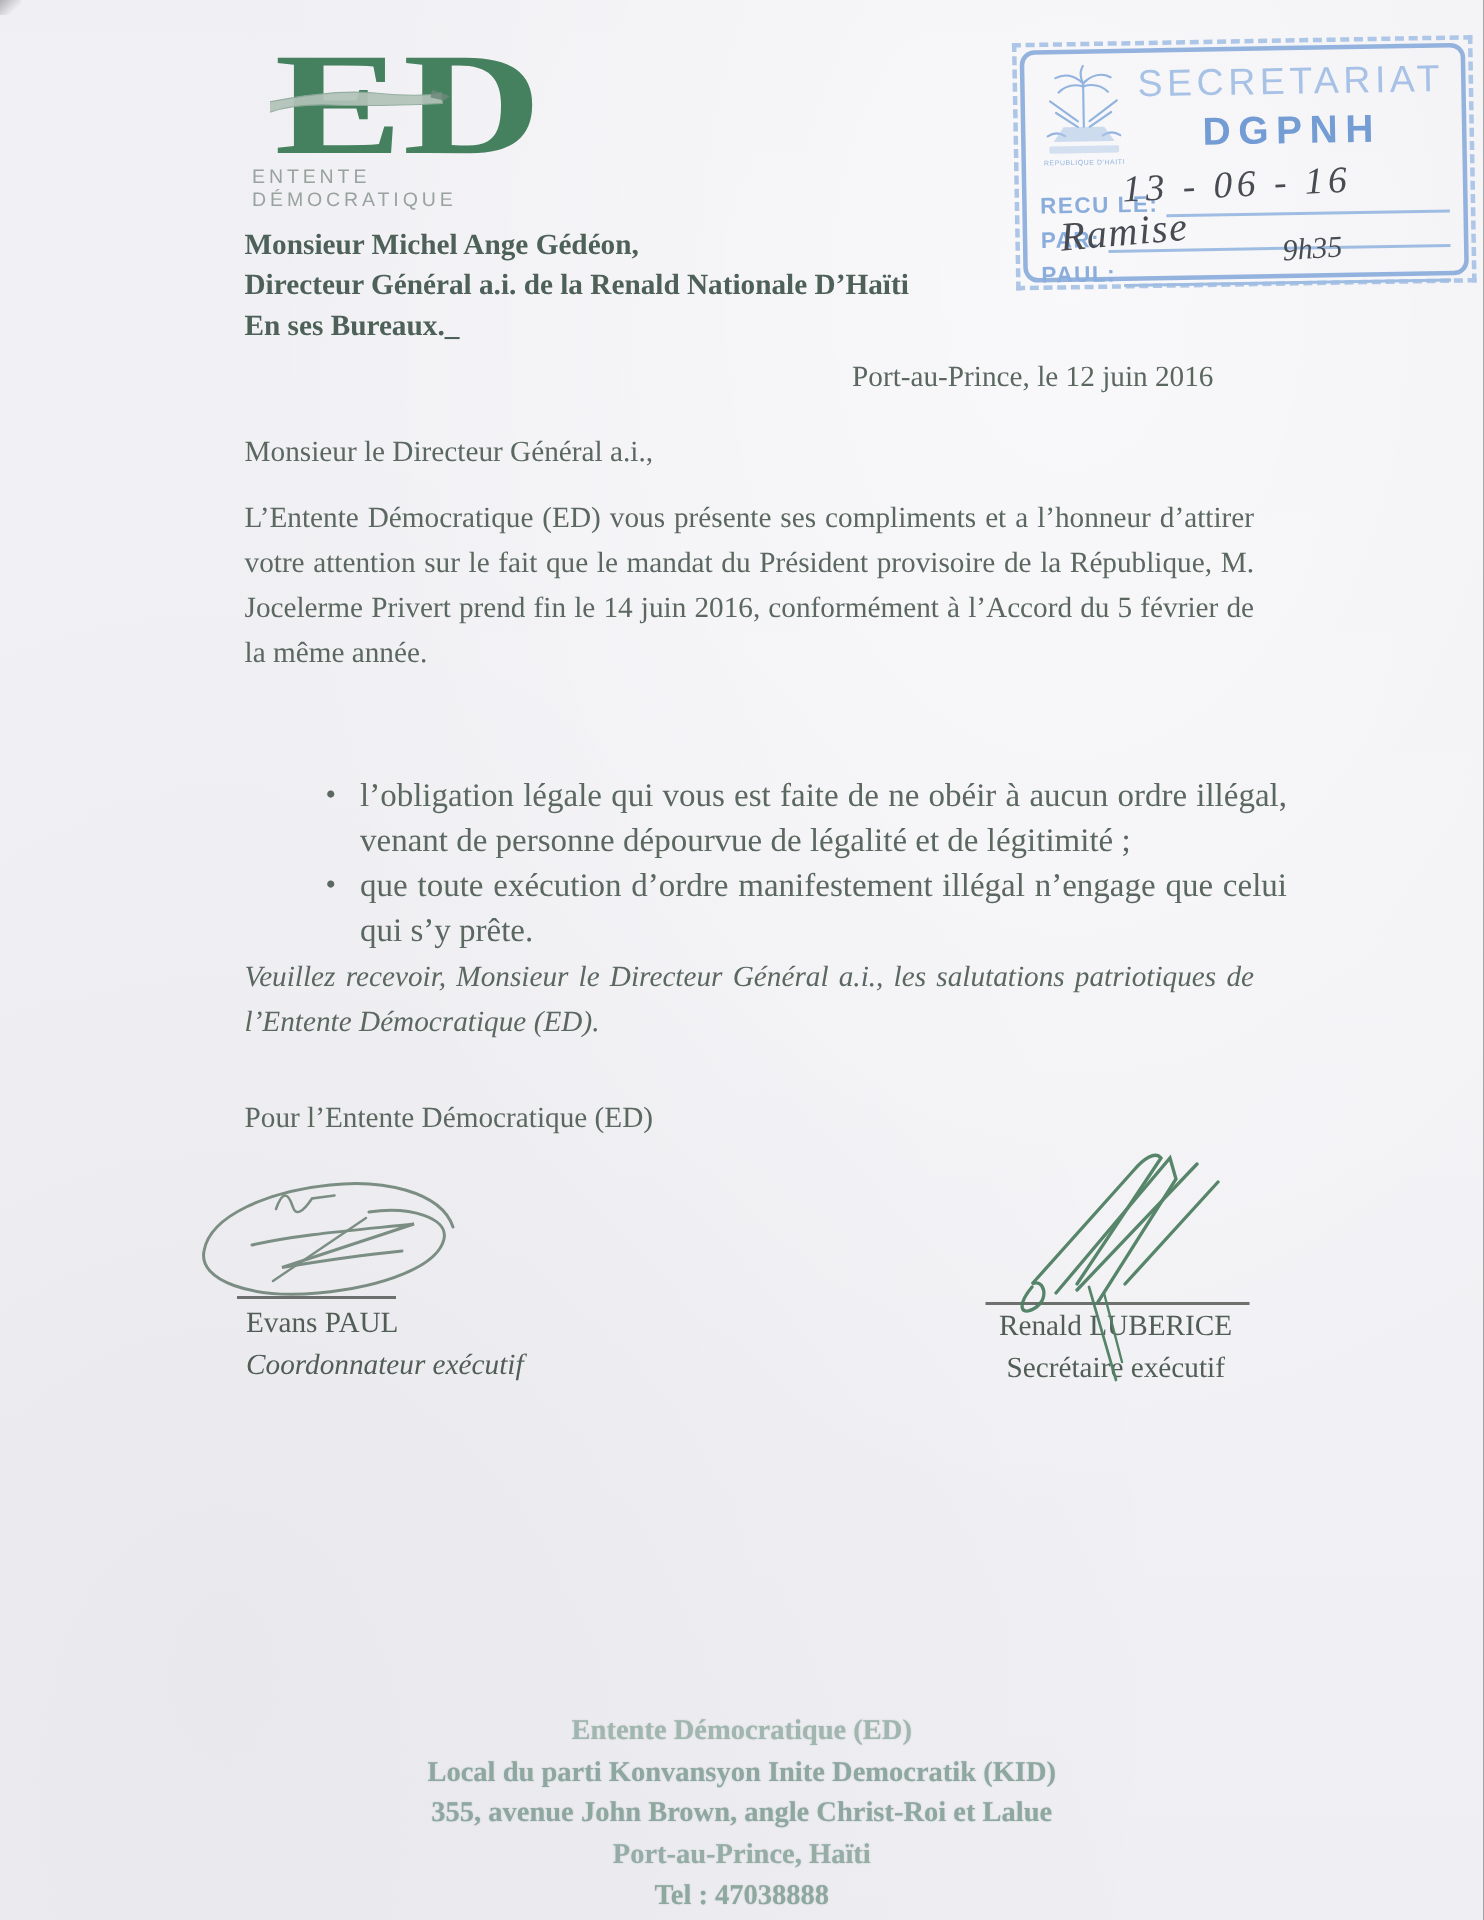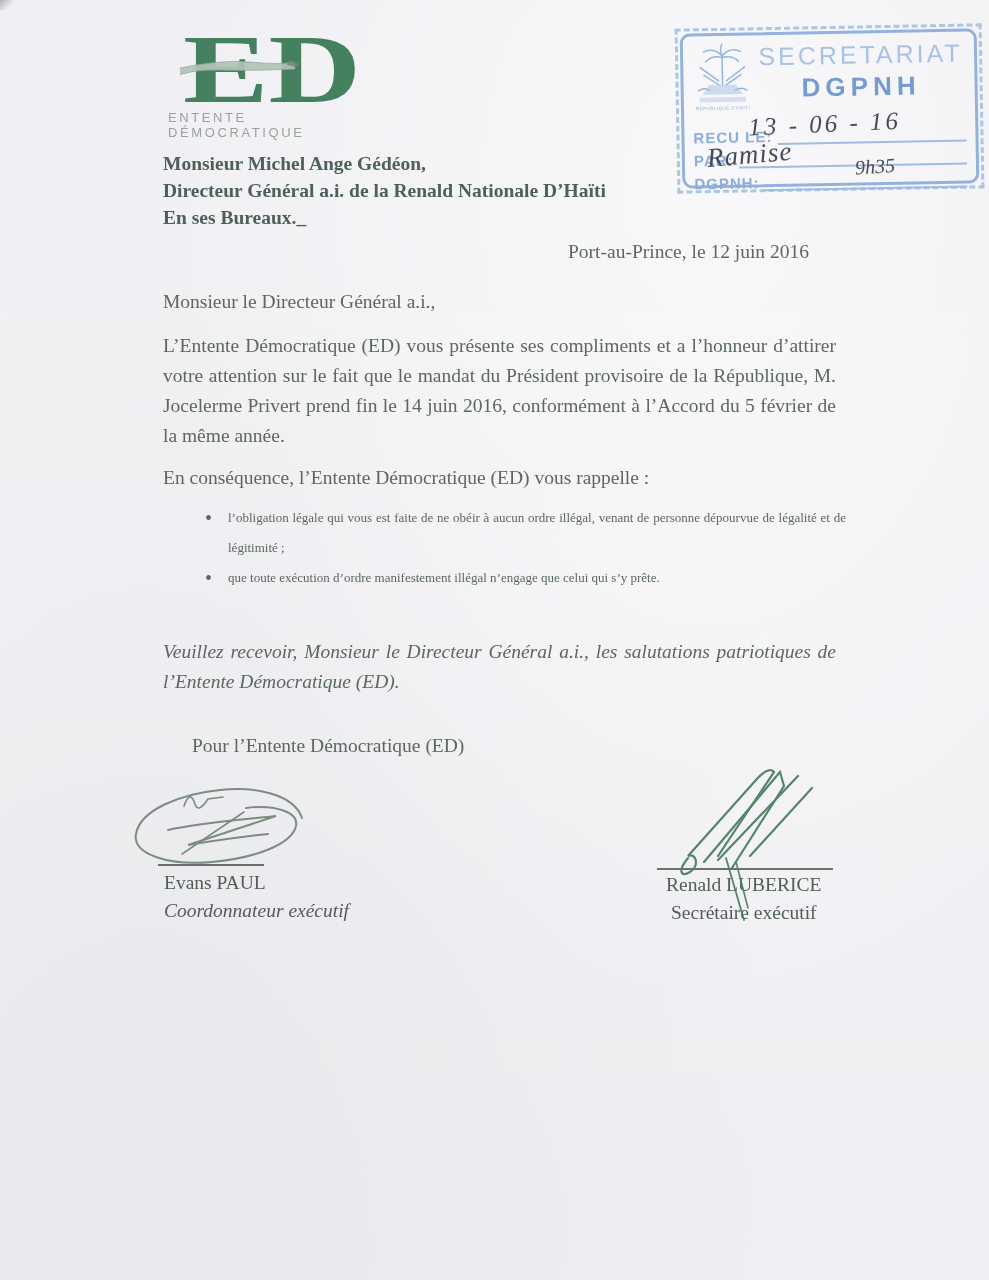--- a/index.html
+++ b/index.html
@@ -42,26 +42,26 @@
   .hand-name{left:30px;top:112px;font-size:27px;transform:rotate(-4deg);letter-spacing:1px;}
   .hand-time{left:178px;top:130px;font-size:20px;transform:rotate(-3deg);}
   
   .recipient{position:absolute;left:163px;top:150px;font-size:19.5px;font-weight:bold;
     color:#4e6158;line-height:27px;}
   .dateline{position:absolute;left:568px;top:241px;font-size:19.5px;}
   .salutation{position:absolute;left:163px;top:291px;font-size:19.5px;}
   .para{position:absolute;left:163px;width:673px;font-size:19.5px;line-height:30px;text-align:justify;}
   .para1{top:331px;}
   .para2{top:463px;text-align:left;}
-  .bullets{position:absolute;left:198px;top:503px;width:648px;margin:0;padding:0;list-style:none;
-    font-size:13px;line-height:30px;}
+  .bullets{position:absolute;left:198px;top:503px;width:648px;margin:12px;padding:0;list-style:none;
+    font-size:22px;line-height:30px;}
   .bullets li{position:relative;padding-left:30px;text-align:justify;}
   .bullets li::before{content:"\2022";position:absolute;left:7px;top:0;font-size:20px;color:#5b6860;}
   .closing{top:637px;font-style:italic;}
-  .pour-line{position:absolute;left:163px;top:735px;font-size:19.5px;margin-left:29px;}
+  .pour-line{position:absolute;left:163px;top:735px;font-size:19.5px;}
   
   .sig-svg{position:absolute;pointer-events:none;}
   .sig-evans{left:126px;top:782px;}
   .sig-renald{left:660px;top:758px;z-index:3;}
   .sig-rule{position:absolute;height:2px;background:#4c514b;opacity:.8;}
   .rule-evans{left:158px;top:864px;width:106px;}
   .rule-renald{left:657px;top:868px;width:176px;}
   .sig-name{position:absolute;font-size:19.5px;color:#515e56;}
   .name-evans{left:164px;top:872px;}
   .title-evans{left:164px;top:900px;font-style:italic;}
@@ -118,41 +118,40 @@
       <div class="stamp-fields">
         <div class="stamp-row">
           <span class="stamp-label">RECU LE:</span>
           <span class="stamp-line"></span>
         </div>
         <div class="stamp-row">
           <span class="stamp-label">PAR:</span>
           <span class="stamp-line"></span>
         </div>
         <div class="stamp-row">
-          <span class="stamp-label">DGPNH:</span>
+          <span class="stamp-label">PAUL:</span>
           <span class="stamp-line"></span>
         </div>
       </div>
     </div>
     <span class="hand hand-date">13 - 06 - 16</span>
     <span class="hand hand-name">Ramise</span>
     <span class="hand hand-time">9h35</span>
   </div>
 
   <div class="recipient">
     <div>Monsieur Michel Ange Gédéon,</div>
     <div>Directeur Général a.i. de la Renald Nationale D’Haïti</div>
     <div>En ses Bureaux._</div>
   </div>
 
   <div class="dateline">Port-au-Prince, le 12 juin 2016</div>
   <div class="salutation">Monsieur le Directeur Général a.i.,</div>
 
   <div class="para para1">L’Entente Démocratique (ED) vous présente ses compliments et a l’honneur d’attirer votre attention sur le fait que le mandat du Président provisoire de la République, M. Jocelerme Privert prend fin le 14 juin 2016, conformément à l’Accord du 5 février de la même année.</div>
-  <div class="para para2">En conséquence, l’Entente Démocratique (ED) vous rappelle :</div>
 
   <ul class="bullets">
     <li>l’obligation légale qui vous est faite de ne obéir à aucun ordre illégal, venant de personne dépourvue de légalité et de légitimité ;</li>
     <li>que toute exécution d’ordre manifestement illégal n’engage que celui qui s’y prête.</li>
   </ul>
 
   <div class="para closing">Veuillez  recevoir, Monsieur le Directeur Général a.i., les salutations patriotiques de l’Entente Démocratique (ED).</div>
   <div class="pour-line">Pour l’Entente Démocratique (ED)</div>
 
   <svg class="sig-svg sig-evans" width="195" height="92" viewBox="0 0 195 92">
@@ -174,13 +173,20 @@
       <path d="M58,102 L138,18"></path>
       <path d="M90,98 L152,30"></path>
       <path d="M66,100 L84,162" stroke-width="1.8"></path>
       <path d="M76,104 L88,150" stroke-width="1.6"></path>
     </g>
   </svg>
   <div class="sig-rule rule-renald"></div>
   <div class="sig-name name-renald">Renald LUBERICE</div>
   <div class="sig-name title-renald">Secrétaire exécutif</div>
 
+  <div class="footer">
+    <div class="f0">Entente Démocratique (ED)</div>
+    <div class="f1">Local du parti Konvansyon Inite Democratik (KID)</div>
+    <div class="f2">355, avenue John Brown, angle Christ-Roi et Lalue</div>
+    <div class="f3">Port-au-Prince, Haïti</div>
+    <div class="f4">Tel : 47038888</div>
+  </div>
 </div>
 
 </body></html>

